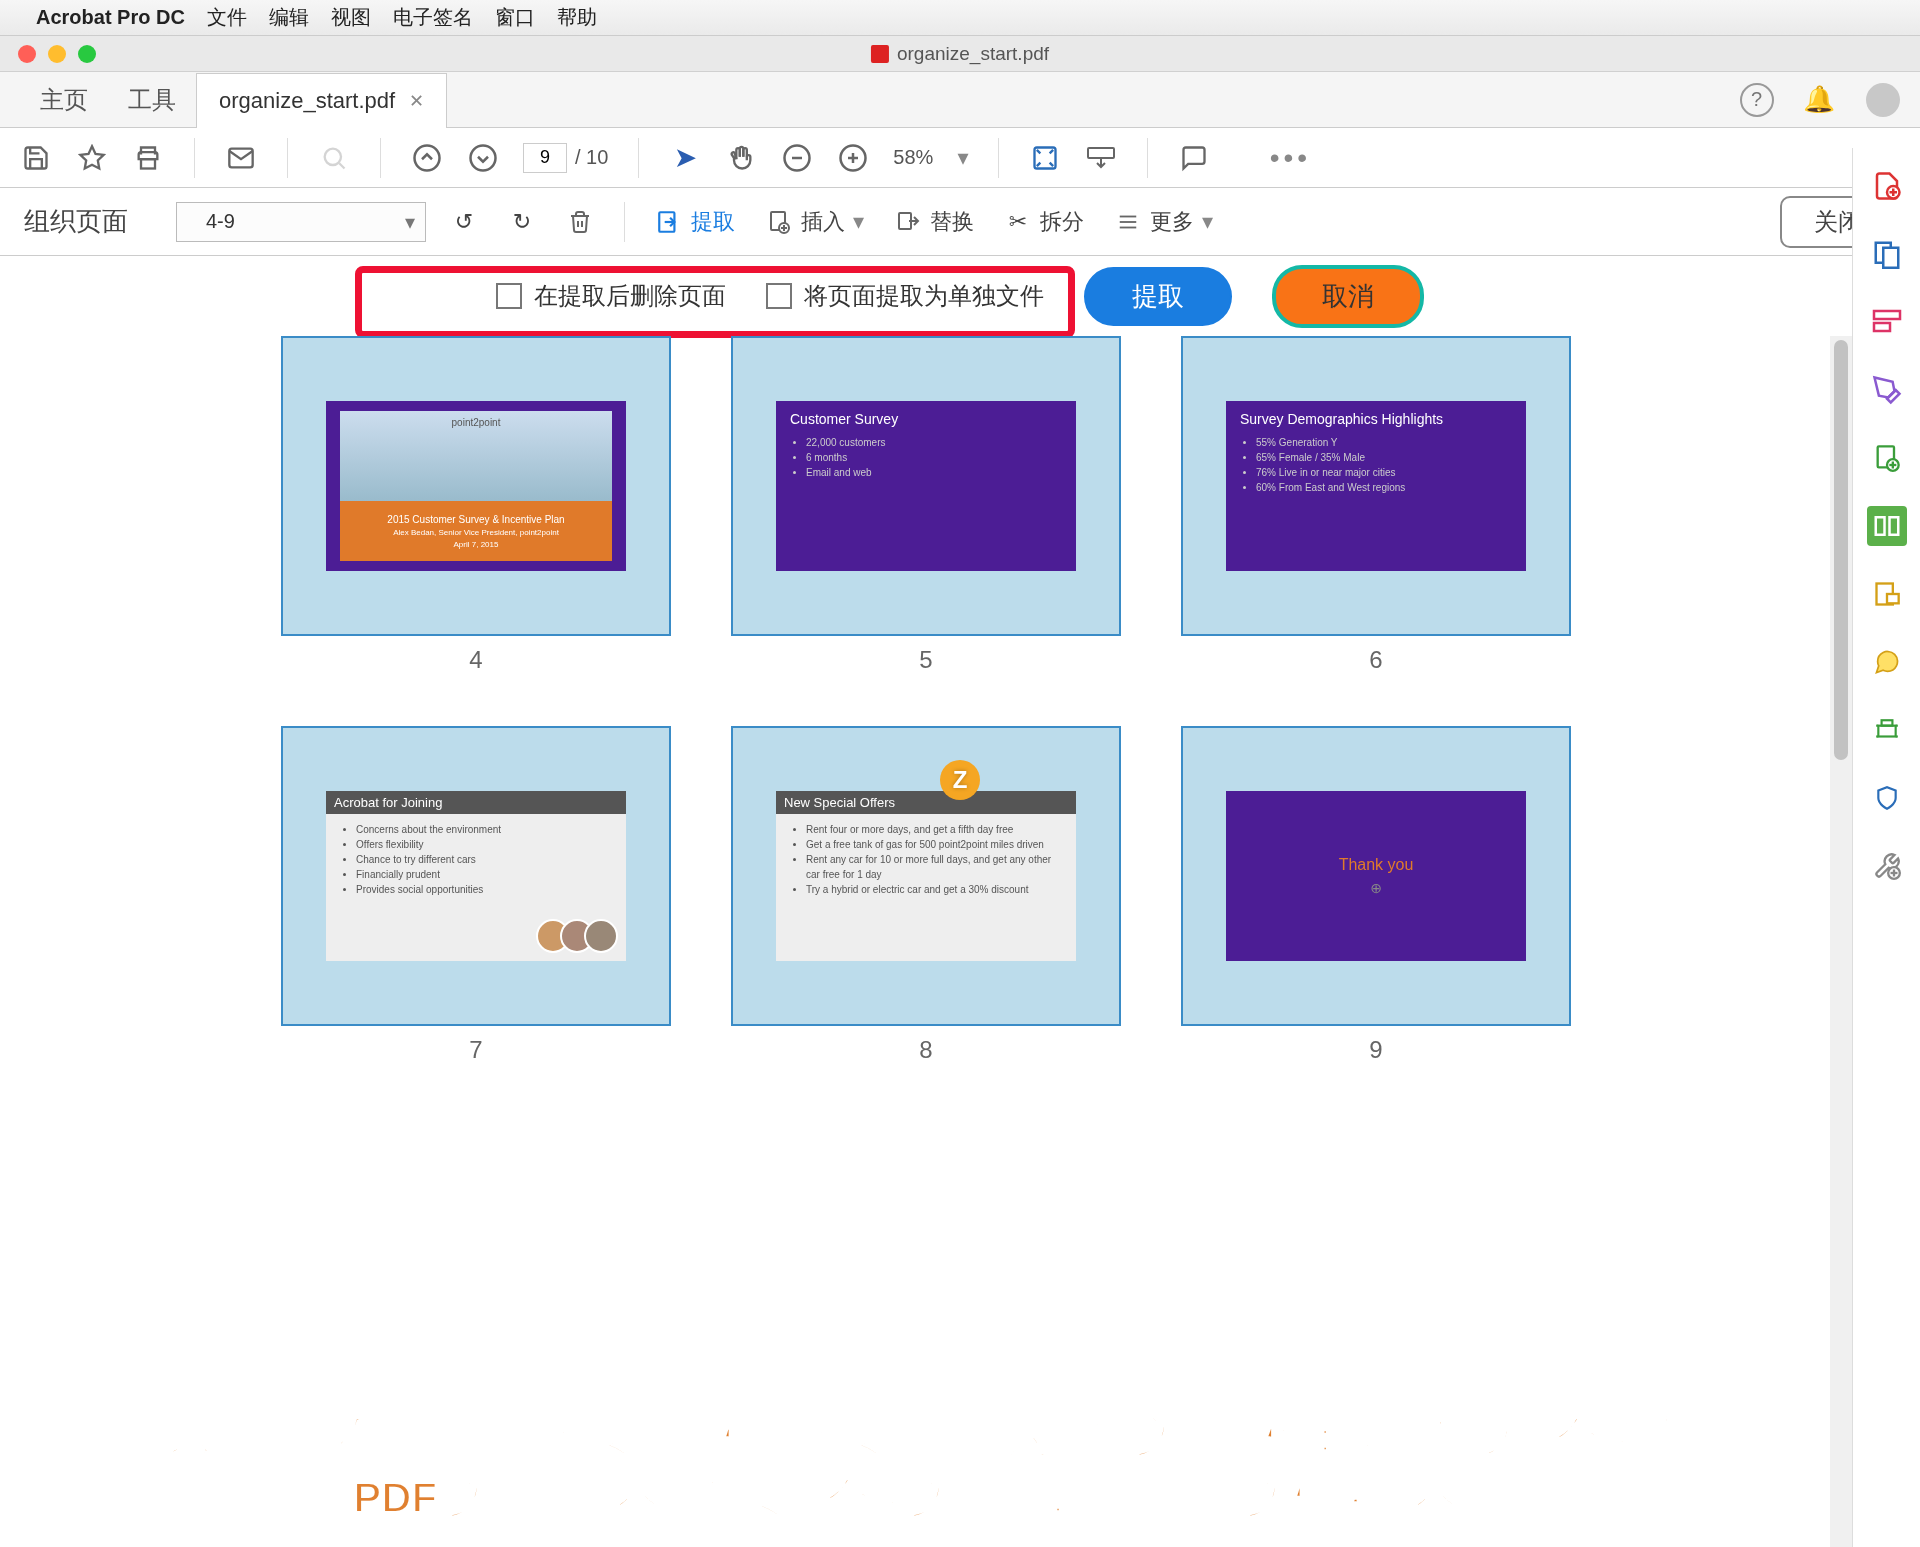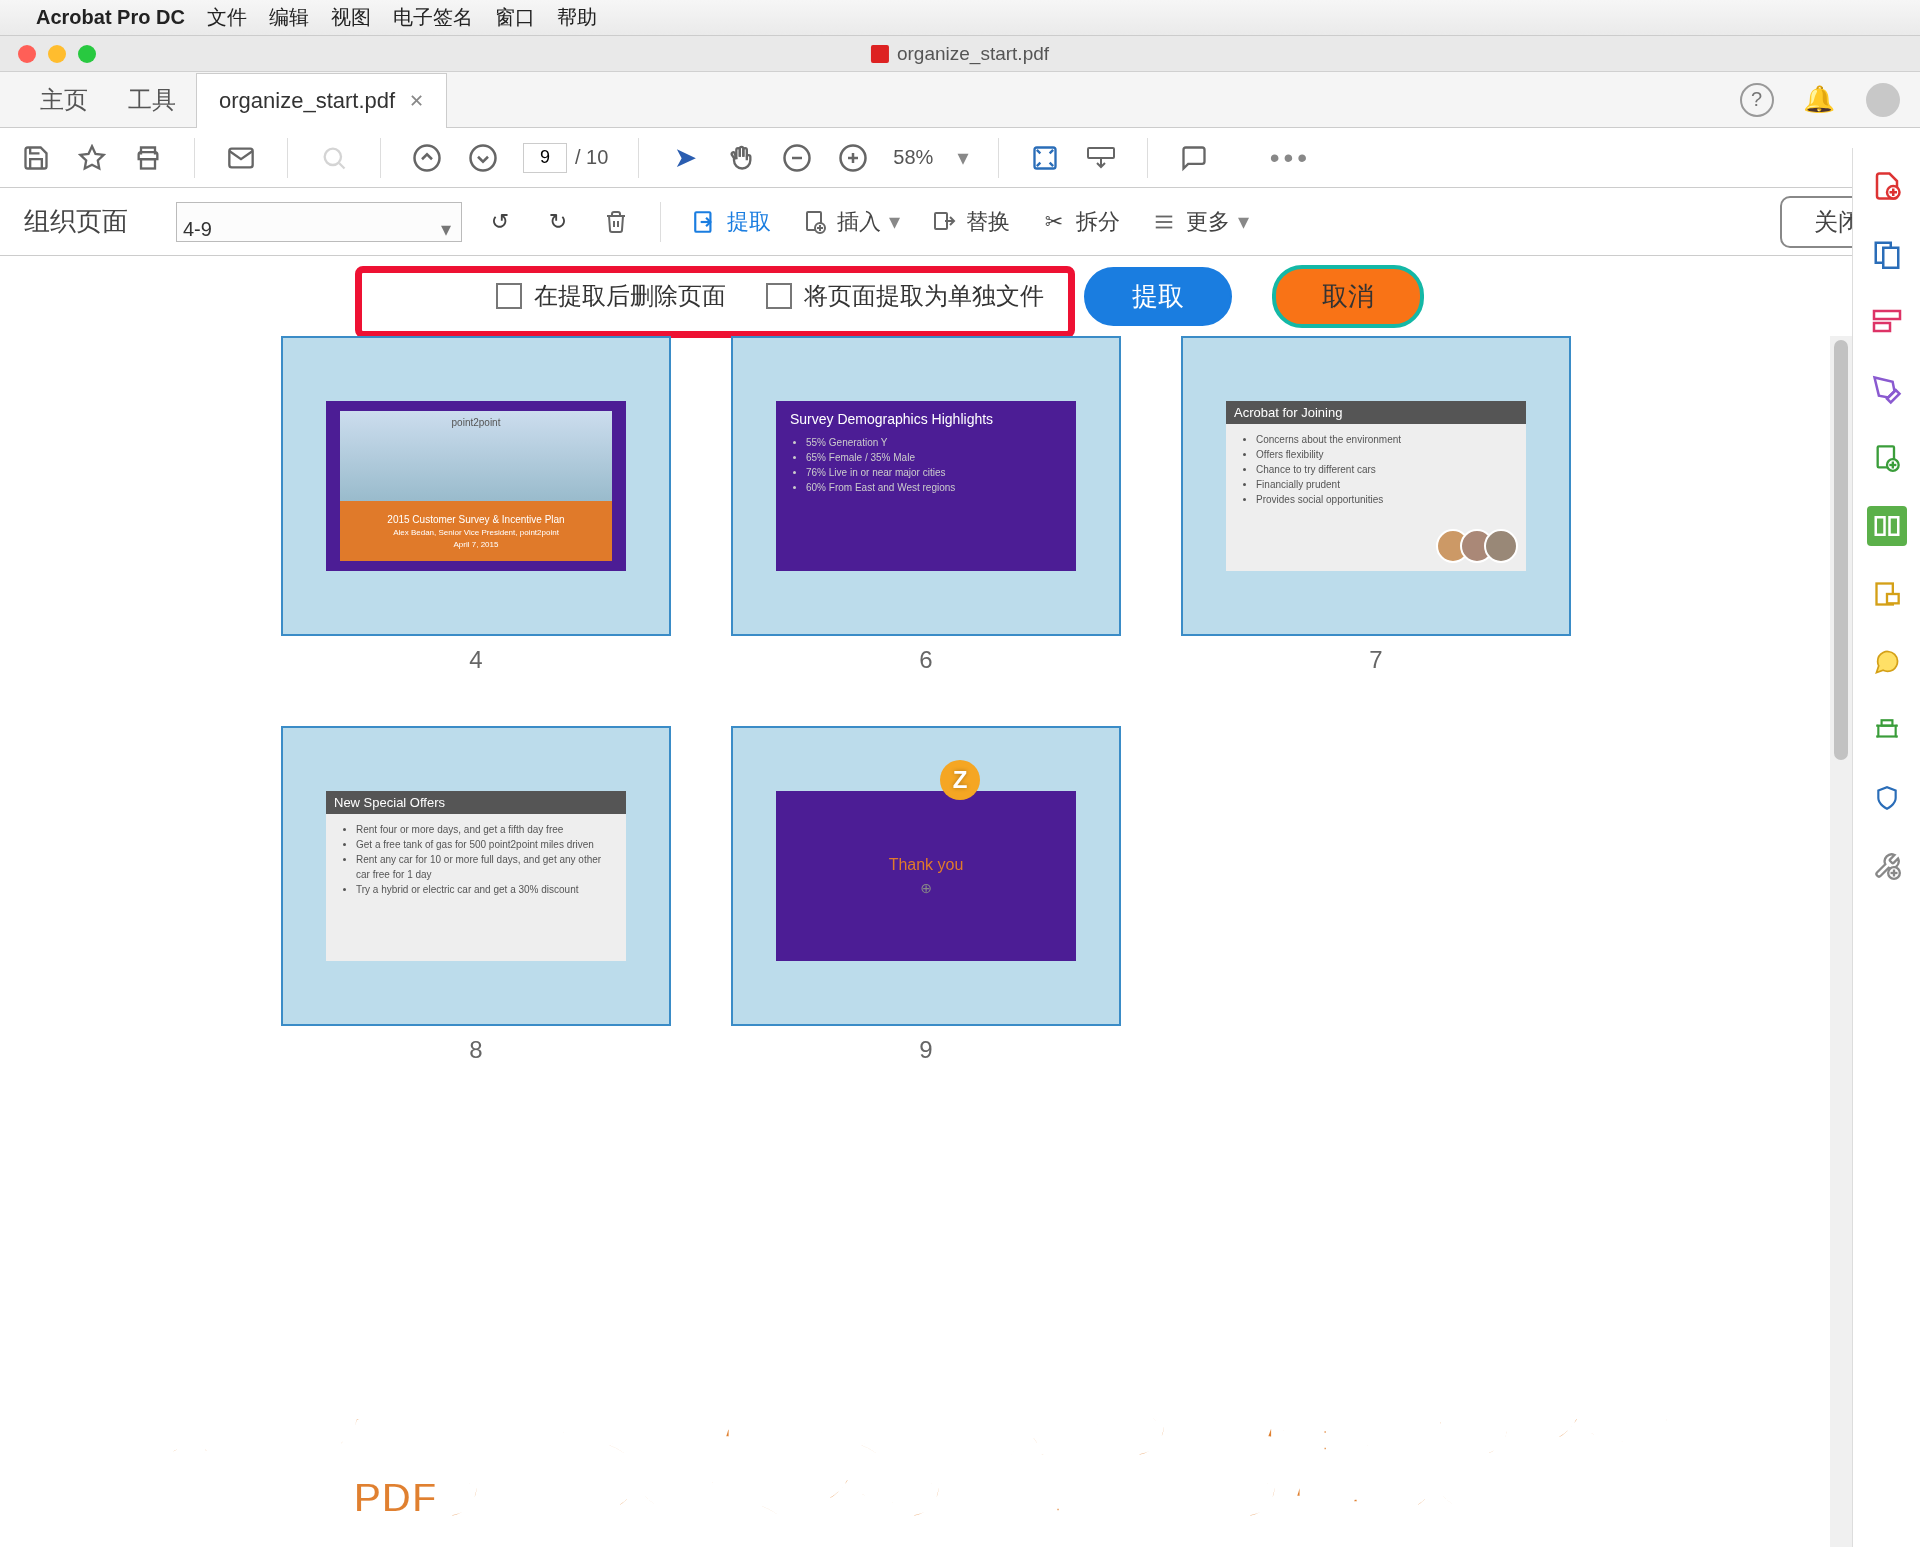--- a/index.html
+++ b/index.html
@@ -32,21 +32,21 @@
 .tb-sep { width: 1px; height: 40px; background: #ddd; margin: 0 6px; }
 .tb-ico { width: 32px; height: 32px; display: flex; align-items: center; justify-content: center; }
 .page-num { display: flex; align-items: center; gap: 8px; font-size: 20px; }
 .page-num input { width: 44px; height: 30px; border: 1px solid #ccc; text-align: center; font-size: 18px; }
 .zoom-val { font-size: 20px; }
 .arrow-cursor { color: #2a5db0; font-size: 28px; }
 
 
 .org-toolbar { height: 68px; border-bottom: 1px solid #ccc; display: flex; align-items: center; padding: 0 24px; gap: 18px; font-size: 22px; color:#444;}
 .org-title { font-weight: 400; font-size: 26px; margin-right: 30px; }
-.range-select { width: 286px; height: 40px; border: 1px solid #bbb; background: #fcfcfc; display: flex; align-items: flex-end; padding: 0 6px; font-size: 20px; color:#333; position: relative;}
+.range-select { width: 250px; height: 40px; border: 1px solid #bbb; background: #fcfcfc; display: flex; align-items: center; padding: 0 29px; font-size: 20px; color:#333; position: relative;}
 .range-select .dd { position: absolute; right: 10px; color:#777;}
 .org-btn { display: flex; align-items: center; gap: 8px; font-size: 22px; color:#444; padding: 4px 6px;}
 .org-btn.extract { color:#1a7de0;}
 .org-btn .ico { width: 28px; height: 28px; display:flex; align-items:center; justify-content:center;}
 .close-pill { margin-left: auto; border: 2px solid #888; border-radius: 10px; padding: 8px 32px; font-size: 24px; color:#444;}
 
 
 .extract-bar { height: 80px; display:flex; align-items:center; justify-content:center; gap: 40px; position:relative;}
 .red-box { position:absolute; border: 7px solid #e13; border-radius: 8px; left: 355px; top: 10px; width: 720px; height: 72px; pointer-events:none;}
 .chk { width: 26px; height: 26px; border: 2px solid #777; display:inline-block; vertical-align:middle;}
@@ -333,20 +333,33 @@
               <div class="brand">point2point</div>
             </div>
             <div class="bot">
               <div>2015 Customer Survey &amp; Incentive Plan</div>
               <div style="font-size:8px;">Alex Bedan, Senior Vice President, point2point</div>
               <div style="font-size:8px;">April 7, 2015</div>
             </div>
           </div>
         </div>
         <div class="pg-label">4</div>
+      </div>
+      <div class="thumb">
+        <div class="frame">
+          <div class="slide">
+            <div class="slide-title" style="">Customer Survey</div>
+            <ul>
+              <li>22,000 customers</li>
+              <li>6 months</li>
+              <li>Email and web</li>
+            </ul>
+          </div>
+        </div>
+        <div class="pg-label">5</div>
       </div>
       <div class="thumb">
         <div class="frame">
           <div class="slide">
             <div class="slide-title" style="">Survey Demographics Highlights</div>
             <ul>
               <li>55% Generation Y</li>
               <li>65% Female / 35% Male</li>
               <li>76% Live in or near major cities</li>
               <li>60% From East and West regions</li>

